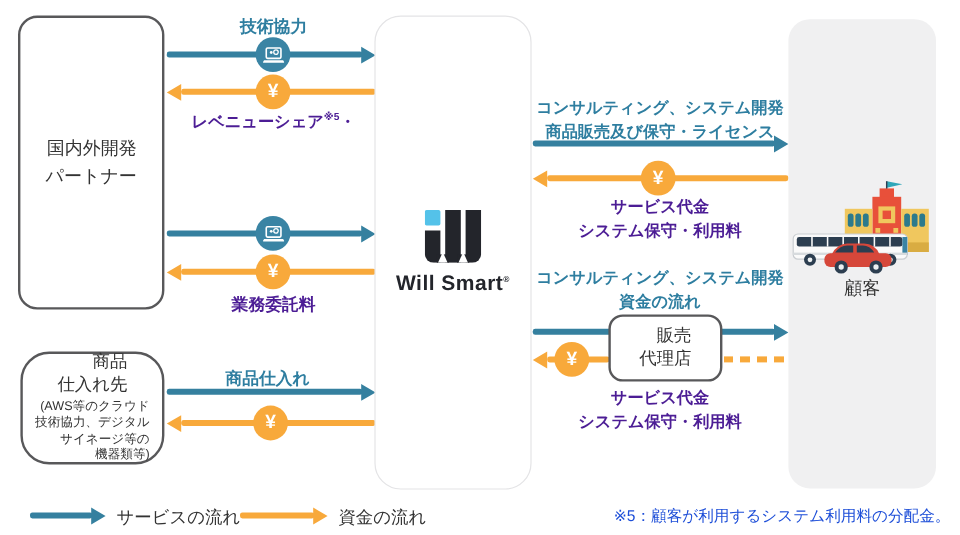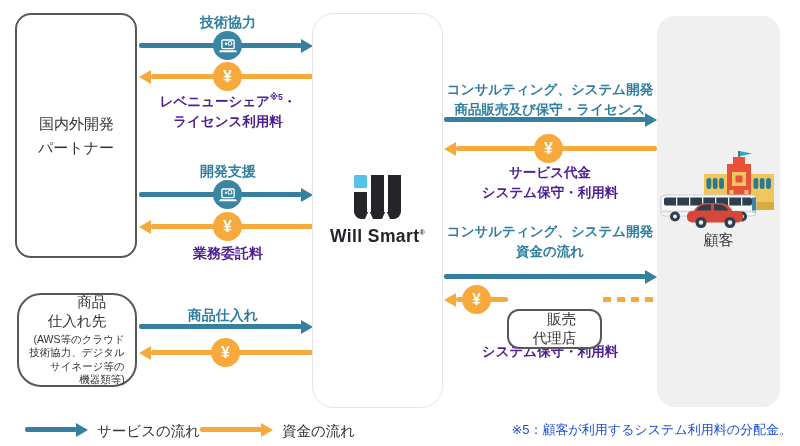--- a/index.html
+++ b/index.html
@@ -132,21 +132,21 @@
       <path d="M37,60.5 q4,-6 10,-6 h5 v6 z" fill="#2C3E50"></path>
       <path d="M55,54.5 h5 q6,0 9.5,6 h-14.5 z" fill="#2C3E50"></path>
       <circle cx="42" cy="72.5" r="5.5" fill="#2C3E50"></circle>
         <circle cx="42" cy="72.5" r="2.2" fill="#ECF0F1"></circle>
       <circle cx="71" cy="72.5" r="5.5" fill="#2C3E50"></circle>
         <circle cx="71" cy="72.5" r="2.2" fill="#ECF0F1"></circle>
     </g>
   </svg>
   <div id="customer-label">顧客</div>
 
-  <div class="ebox" style="left:507px;top:262px;width:95px;height:40px;border-radius:12px;z-index:4;margin-top:47px;">
+  <div class="ebox" style="left:507px;top:262px;width:95px;height:56px;border-radius:12px;z-index:4;">
     <div class="entity-label preline" style="font-size:14.5px;line-height:1.3;">販売
 代理店</div>
   </div>
 
   <div class="shaft svc-c" style="left:139px;top:43px;width:163px;"></div>
   <div class="head r" style="left:301px;top:39px;"></div>
   <div class="circ circ-svc" style="left:213px;top:31px;">
     <svg width="18" height="14" viewBox="0 0 20 15">
       <rect x="3.2" y="0.8" width="13.6" height="9.6" rx="1.2" fill="none" stroke="#fff" stroke-width="1.5"></rect>
       <circle cx="7.8" cy="5" r="1.3" fill="#fff"></circle>
@@ -156,40 +156,38 @@
   </div>
   <div class="shaft fund-c" style="left:151px;top:74px;width:162px;"></div>
   <div class="head lf" style="left:139px;top:70px;"></div>
   <div class="circ circ-fund" style="left:213px;top:62px;">
       <span>¥</span>
     </div>
 
   <div class="lbl lbl-svc" style="left:166px;top:12px;width:124px;font-size:14px;">技術協力</div>
   <div class="lbl lbl-fund" style="left:143px;top:91px;width:170px;">
     <span>レベニューシェア</span><sup>※5</sup><span>・</span><br>
-    <span>ライセンス利用料</span>
   </div>
 
   <div class="shaft svc-c" style="left:139px;top:192px;width:163px;"></div>
   <div class="head r" style="left:301px;top:188px;"></div>
   <div class="circ circ-svc" style="left:213px;top:180px;">
     <svg width="18" height="14" viewBox="0 0 20 15">
       <rect x="3.2" y="0.8" width="13.6" height="9.6" rx="1.2" fill="none" stroke="#fff" stroke-width="1.5"></rect>
       <circle cx="7.8" cy="5" r="1.3" fill="#fff"></circle>
       <circle cx="12.2" cy="4.6" r="2.1" fill="none" stroke="#fff" stroke-width="1.2"></circle>
       <path d="M1.2,12.2 h17.6 l1,1.6 a.5,.5 0 0 1 -.45,.7 h-18.7 a.5,.5 0 0 1 -.45,-.7 z" fill="#fff"></path>
     </svg>
   </div>
   <div class="shaft fund-c" style="left:151px;top:224px;width:162px;"></div>
   <div class="head lf" style="left:139px;top:220px;"></div>
   <div class="circ circ-fund" style="left:213px;top:212px;">
       <span>¥</span>
     </div>
 
-  <div class="lbl lbl-svc" style="left:166px;top:161px;width:124px;font-size:14px;">開発支援</div>
   <div class="lbl lbl-fund" style="left:158px;top:243px;width:140px;font-size:14px;">業務委託料</div>
 
   <div class="shaft svc-c" style="left:139px;top:324px;width:163px;"></div>
   <div class="head r" style="left:301px;top:320px;"></div>
   <div class="shaft fund-c" style="left:151px;top:350px;width:162px;"></div>
   <div class="head lf" style="left:139px;top:346px;"></div>
   <div class="circ circ-fund" style="left:211px;top:338px;">
       <span>¥</span>
     </div>
 

